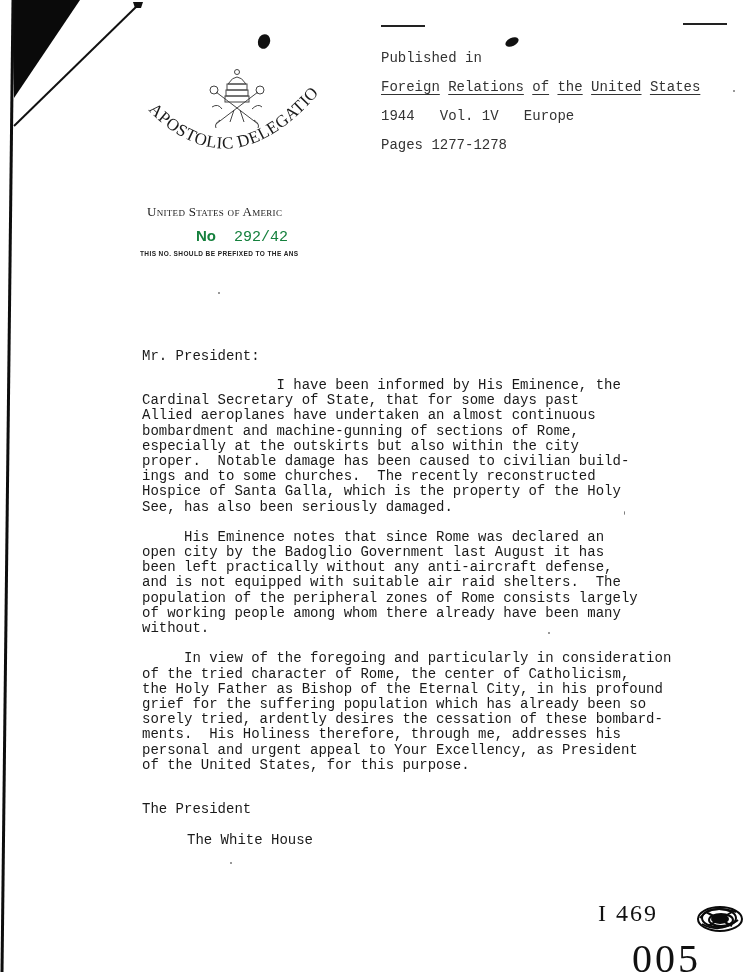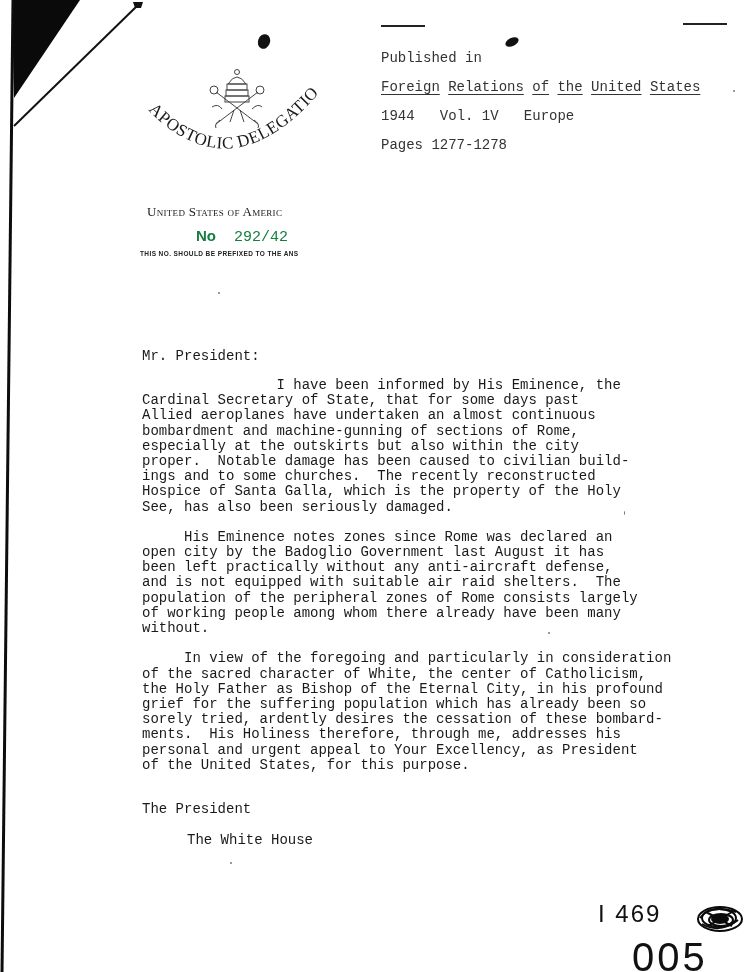--- a/index.html
+++ b/index.html
@@ -87,21 +87,21 @@
       font-size: 14px; white-space: pre;
     }
     .addressee-2 {
       position: absolute; left: 187px; top: 832px;
       font-size: 14px; white-space: pre;
     }
 
     
     .hand {
       position: absolute;
-      font-family: Liberation Sans, sans-serif;
+      font-family: Liberation Serif, serif;
       font-weight: 300; color: #111; text-align: center;
     }
     .hand-1 { left: 598px; top: 900px; font-size: 24px; letter-spacing: 2px; }
     .hand-2 { left: 632px; top: 935px; font-size: 40px; letter-spacing: 3px; }
     .scribble { position: absolute; left: 690px; top: 902px; width: 56px; height: 34px; }
   </style>
 </head>
 <body>
 
 <svg class="corner-fold" viewBox="0 0 160 140">
@@ -170,31 +170,31 @@
     <div class="line">Cardinal Secretary of State, that for some days past</div>
     <div class="line">Allied aeroplanes have undertaken an almost continuous</div>
     <div class="line">bombardment and machine-gunning of sections of Rome,</div>
     <div class="line">especially at the outskirts but also within the city</div>
     <div class="line">proper.  Notable damage has been caused to civilian build-</div>
     <div class="line">ings and to some churches.  The recently reconstructed</div>
     <div class="line">Hospice of Santa Galla, which is the property of the Holy</div>
     <div class="line">See, has also been seriously damaged.</div>
   </div>
   <div class="para">
-    <div class="line">     His Eminence notes zones since Rome was declared an</div>
+    <div class="line">     His Eminence notes that since Rome was declared an</div>
     <div class="line">open city by the Badoglio Government last August it has</div>
     <div class="line">been left practically without any anti-aircraft defense,</div>
     <div class="line">and is not equipped with suitable air raid shelters.  The</div>
     <div class="line">population of the peripheral zones of Rome consists largely</div>
     <div class="line">of working people among whom there already have been many</div>
     <div class="line">without.</div>
   </div>
   <div class="para">
     <div class="line">     In view of the foregoing and particularly in consideration</div>
-    <div class="line">of the sacred character of White, the center of Catholicism,</div>
+    <div class="line">of the tried character of Rome, the center of Catholicism,</div>
     <div class="line">the Holy Father as Bishop of the Eternal City, in his profound</div>
     <div class="line">grief for the suffering population which has already been so</div>
     <div class="line">sorely tried, ardently desires the cessation of these bombard-</div>
     <div class="line">ments.  His Holiness therefore, through me, addresses his</div>
     <div class="line">personal and urgent appeal to Your Excellency, as President</div>
     <div class="line">of the United States, for this purpose.</div>
   </div>
 </div>
 
 <div class="addressee">The President</div>

